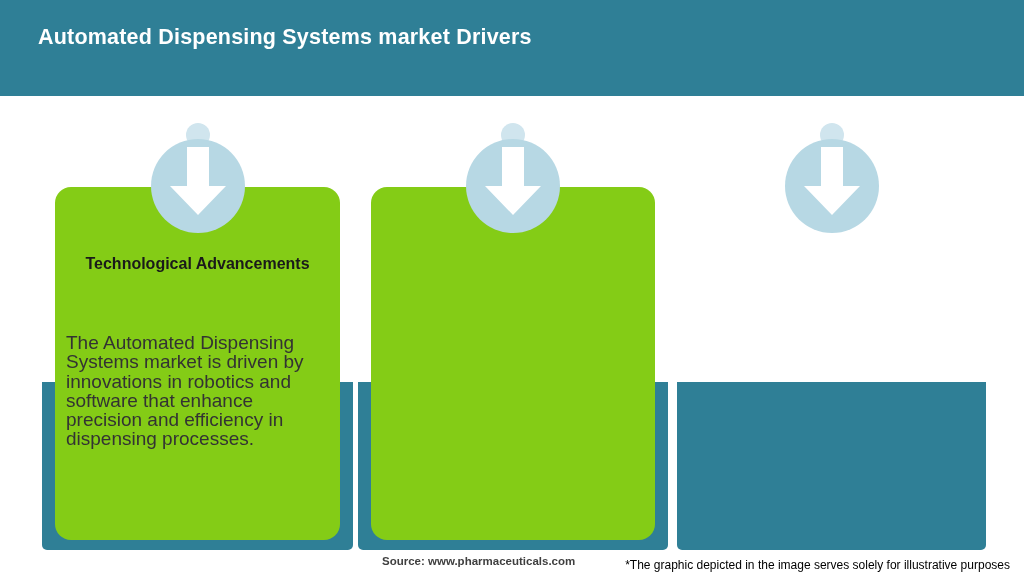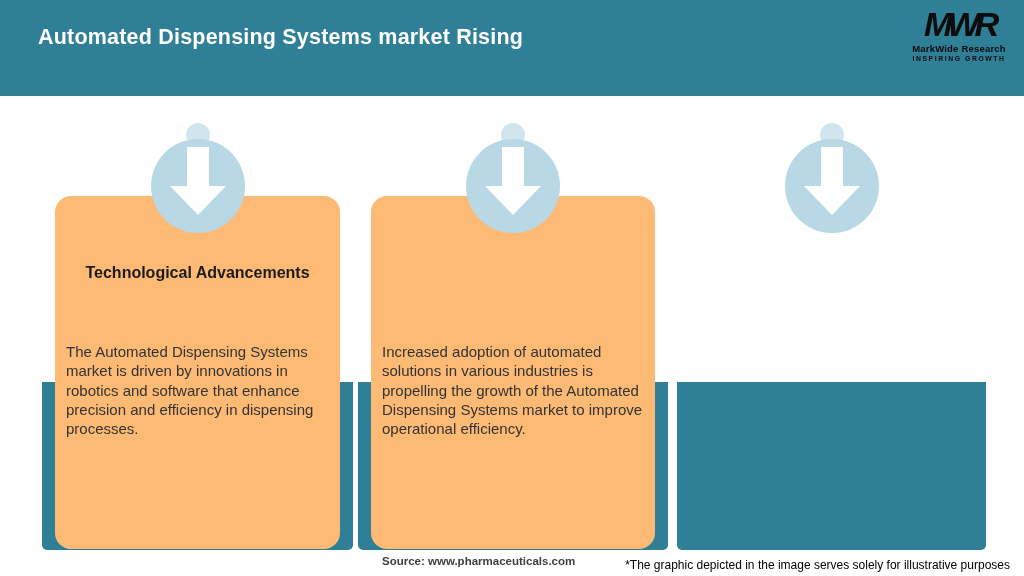--- a/index.html
+++ b/index.html
@@ -75,42 +75,42 @@
     position: absolute;
     left: 0; right: 0;
     top: 382px;
     height: 168px;
     background: #2f7f96;
     border-radius: 0 0 5px 5px;
   }
   .card {
     position: absolute;
     left: 13px; right: 13px;
-    top: 196px;
+    top: 187px;
     height: 353px;
-    background: #fdba74;
+    background: #84cc16;
     border-radius: 16px;
     padding-left: 29px;
   }
   .card-title {
     position: absolute;
     top: 66px;
     left: 8px; right: 8px;
     text-align: center;
     font-size: 16px;
     font-weight: bold;
     color: #1a1a1a;
     line-height: 21px;
     white-space: pre-line;
   }
   .card-body {
     position: absolute;
     top: 146px;
     left: 11px; right: 10px;
-    font-size: 15px;
+    font-size: 19px;
     color: #333333;
     line-height: 19.3px;
     text-align: left;
   }
 
   
   .badge { position: absolute; top: 0; left: 0; right: 0; height: 240px; pointer-events: none; }
   .badge-nub {
     position: absolute;
     top: 123px;
@@ -147,26 +147,21 @@
     color: #000000;
     white-space: nowrap;
   }
 </style>
 </head>
 <body>
 
 <div class="canvas">
 
   <div class="header">
-    <div class="header-title">Automated Dispensing Systems market Rising</div>
-    <div class="logo">
-      <div class="logo-mwr">MWR</div>
-      <div class="logo-name">MarkWide Research</div>
-      <div class="logo-tag">INSPIRING GROWTH</div>
-    </div>
+    <div class="header-title">Automated Dispensing Systems market Drivers</div>
   </div>
 
   <div class="column col1">
     <div class="teal-frame"></div>
     <div class="card">
       <div class="card-title">Technological Advancements</div>
       <div class="card-body">The Automated Dispensing Systems market is driven by innovations in robotics and software that enhance precision and efficiency in dispensing processes.</div>
     </div>
     <div class="badge">
       <div class="badge-nub"></div>
@@ -174,21 +169,20 @@
         <svg viewBox="0 0 94 94" aria-hidden="true">
           <path d="M36 8 h22 v39 h17 L47 76 19 47 h17 z" fill="#ffffff"></path>
         </svg>
       </div>
     </div>
   </div>
 
   <div class="column col2">
     <div class="teal-frame"></div>
     <div class="card">
-      <div class="card-body">Increased adoption of automated solutions in various industries is propelling the growth of the Automated Dispensing Systems market to improve operational efficiency.</div>
     </div>
     <div class="badge">
       <div class="badge-nub"></div>
       <div class="badge-circle">
         <svg viewBox="0 0 94 94" aria-hidden="true">
           <path d="M36 8 h22 v39 h17 L47 76 19 47 h17 z" fill="#ffffff"></path>
         </svg>
       </div>
     </div>
   </div>

